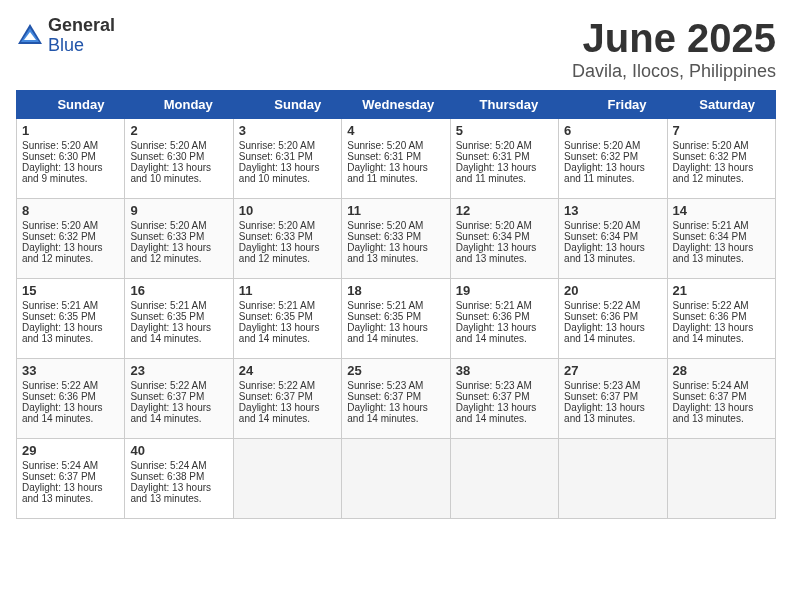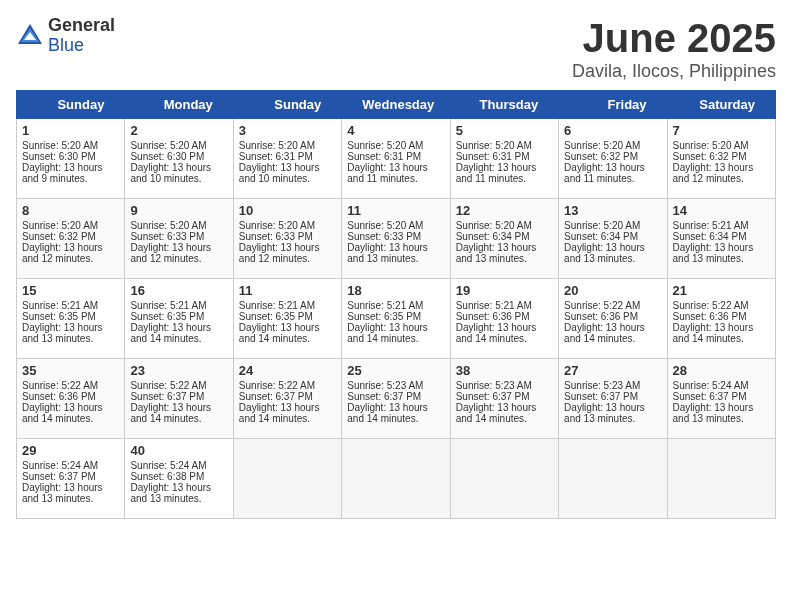--- a/index.html
+++ b/index.html
@@ -249,21 +249,21 @@
       </td>
         <td>
         <span class="day-num">21</span>
         <span>Sunrise: 5:22 AM</span><br>
         <span>Sunset: 6:36 PM</span><br>
         <span>Daylight: 13 hours and 14 minutes.</span>
       </td>
       </tr>
       <tr>
         <td>
-        <span class="day-num">35</span>
+        <span class="day-num">33</span>
         <span>Sunrise: 5:22 AM</span><br>
         <span>Sunset: 6:36 PM</span><br>
         <span>Daylight: 13 hours and 14 minutes.</span>
       </td>
         <td>
         <span class="day-num">23</span>
         <span>Sunrise: 5:22 AM</span><br>
         <span>Sunset: 6:37 PM</span><br>
         <span>Daylight: 13 hours and 14 minutes.</span>
       </td>

